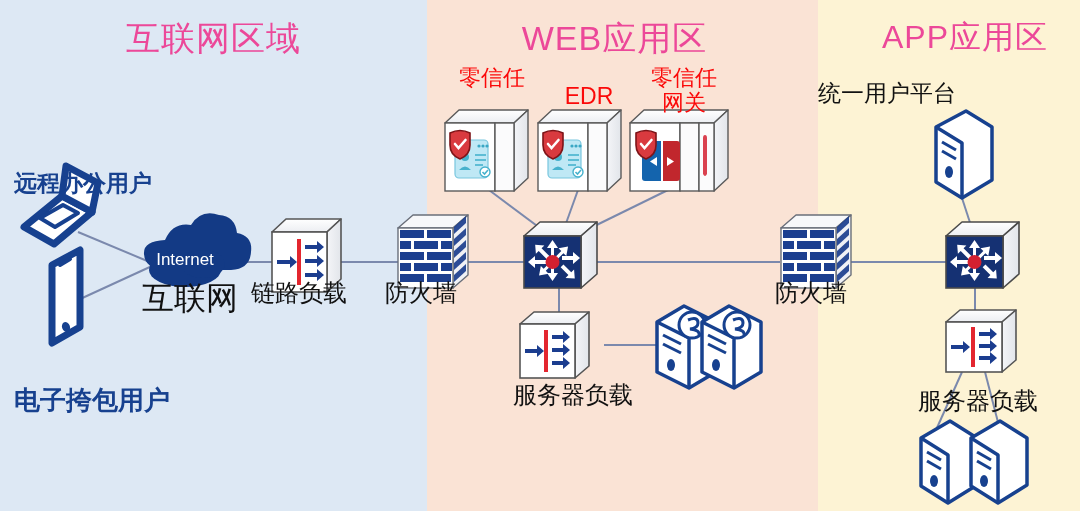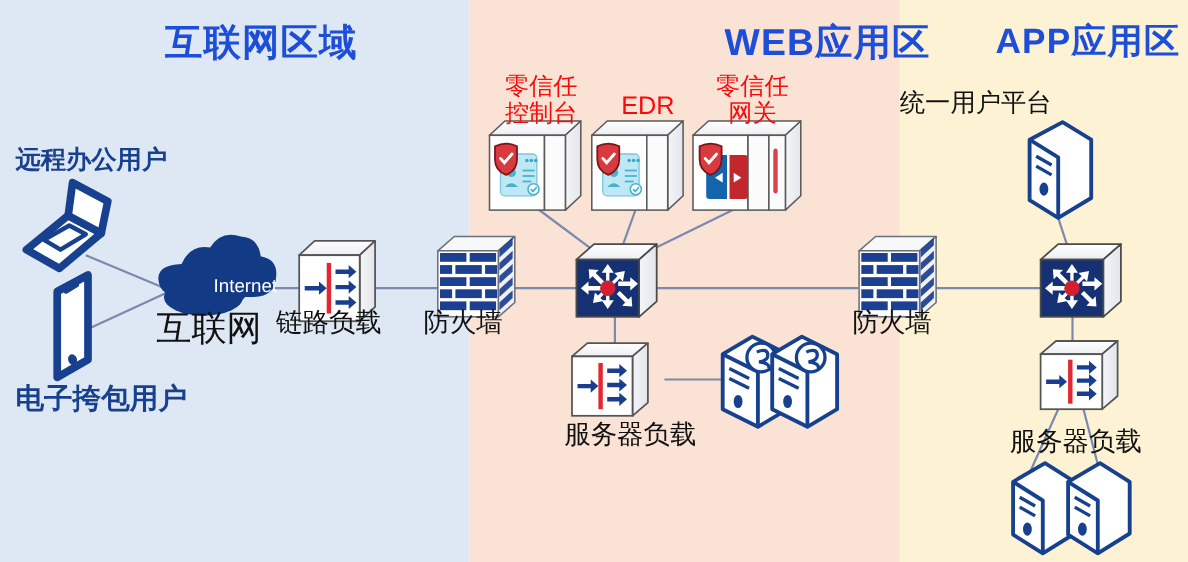--- a/index.html
+++ b/index.html
@@ -12,33 +12,32 @@
   #stage{position:relative;width:1080px;height:511px;overflow:hidden;}
   .zone{position:absolute;top:0;height:511px;}
   #zone-internet{left:0;width:427px;background:#dde8f4;}
   #zone-web{left:427px;width:391px;background:#fae3d5;}
   #zone-app{left:818px;width:262px;background:#fdf3d4;}
 
   .svg-layer{position:absolute;left:0;top:0;width:1080px;height:511px;}
 
   .ztitle{
     position:absolute;
-    font-weight:bold;
-    color:#1d4ed8;
+    font-weight:normal;
+    color:#ec4899;
     white-space:nowrap;
     letter-spacing:1px;
     text-align:center;
-    margin-left:24px;
   }
   #title-internet{left:0;width:427px;top:16px;font-size:34px;}
-  #title-web{left:431px;width:391px;top:16px;font-size:34px;text-align:right;}
+  #title-web{left:419px;width:391px;top:16px;font-size:34px;}
   #title-app{left:818px;width:294px;top:16px;font-size:32px;}
 
   .lbl{position:absolute;white-space:nowrap;color:#1a1a1a;}
-  .lbl-blue{color:#17418f;font-weight:bold;}
+  .lbl-blue{color:#17418f;font-weight:bold;margin-top:38px;}
   .lbl-red{color:#fb0909;text-align:center;line-height:1.12;}
   .lbl-dark{color:#111;}
 
   #lbl-remote{left:14px;top:130px;font-size:23px;}
   #lbl-wallet{left:14px;top:345px;font-size:26px;}
   #lbl-internet{left:142px;top:277px;font-size:32px;}
   #lbl-linklb{left:251px;top:277px;font-size:24px;font-family:Liberation Mono, monospace;}
   #lbl-fw1{left:385px;top:277px;font-size:24px;}
   #lbl-fw2{left:775px;top:277px;font-size:24px;}
   #lbl-srvlb1{left:513px;top:379px;font-size:24px;}
@@ -366,33 +365,32 @@
     </g>
   </svg>
 
   <div class="ztitle" id="title-internet">互联网区域</div>
   <div class="ztitle" id="title-web">WEB应用区</div>
   <div class="ztitle" id="title-app">APP应用区</div>
 
   <div class="lbl lbl-blue" id="lbl-remote">远程办公用户</div>
   <div class="lbl lbl-blue" id="lbl-wallet">电子挎包用户</div>
 
-  <div style="position:absolute;left:152px;top:250px;width:66px;text-align:center;color:#ffffff;font-size:17px;margin-left:38px;">Internet</div>
+  <div style="position:absolute;left:152px;top:250px;width:66px;text-align:center;color:#ffffff;font-size:17px;">Internet</div>
 
   <div class="lbl lbl-dark" id="lbl-internet">互联网</div>
   <div class="lbl lbl-dark" id="lbl-linklb">链路负载</div>
   <div class="lbl lbl-dark" id="lbl-fw1">防火墙</div>
   <div class="lbl lbl-dark" id="lbl-fw2">防火墙</div>
   <div class="lbl lbl-dark" id="lbl-srvlb1">服务器负载</div>
   <div class="lbl lbl-dark" id="lbl-srvlb2">服务器负载</div>
   <div class="lbl lbl-dark" id="lbl-platform">统一用户平台</div>
 
   <div class="lbl lbl-red" id="lbl-ztc">
     <div>零信任</div>
-    <div>控制台</div>
   </div>
 
   <div class="lbl lbl-red" id="lbl-edr">EDR</div>
 
   <div class="lbl lbl-red" id="lbl-ztg">
     <div>零信任</div>
     <div>网关</div>
   </div>
 
 </div>

